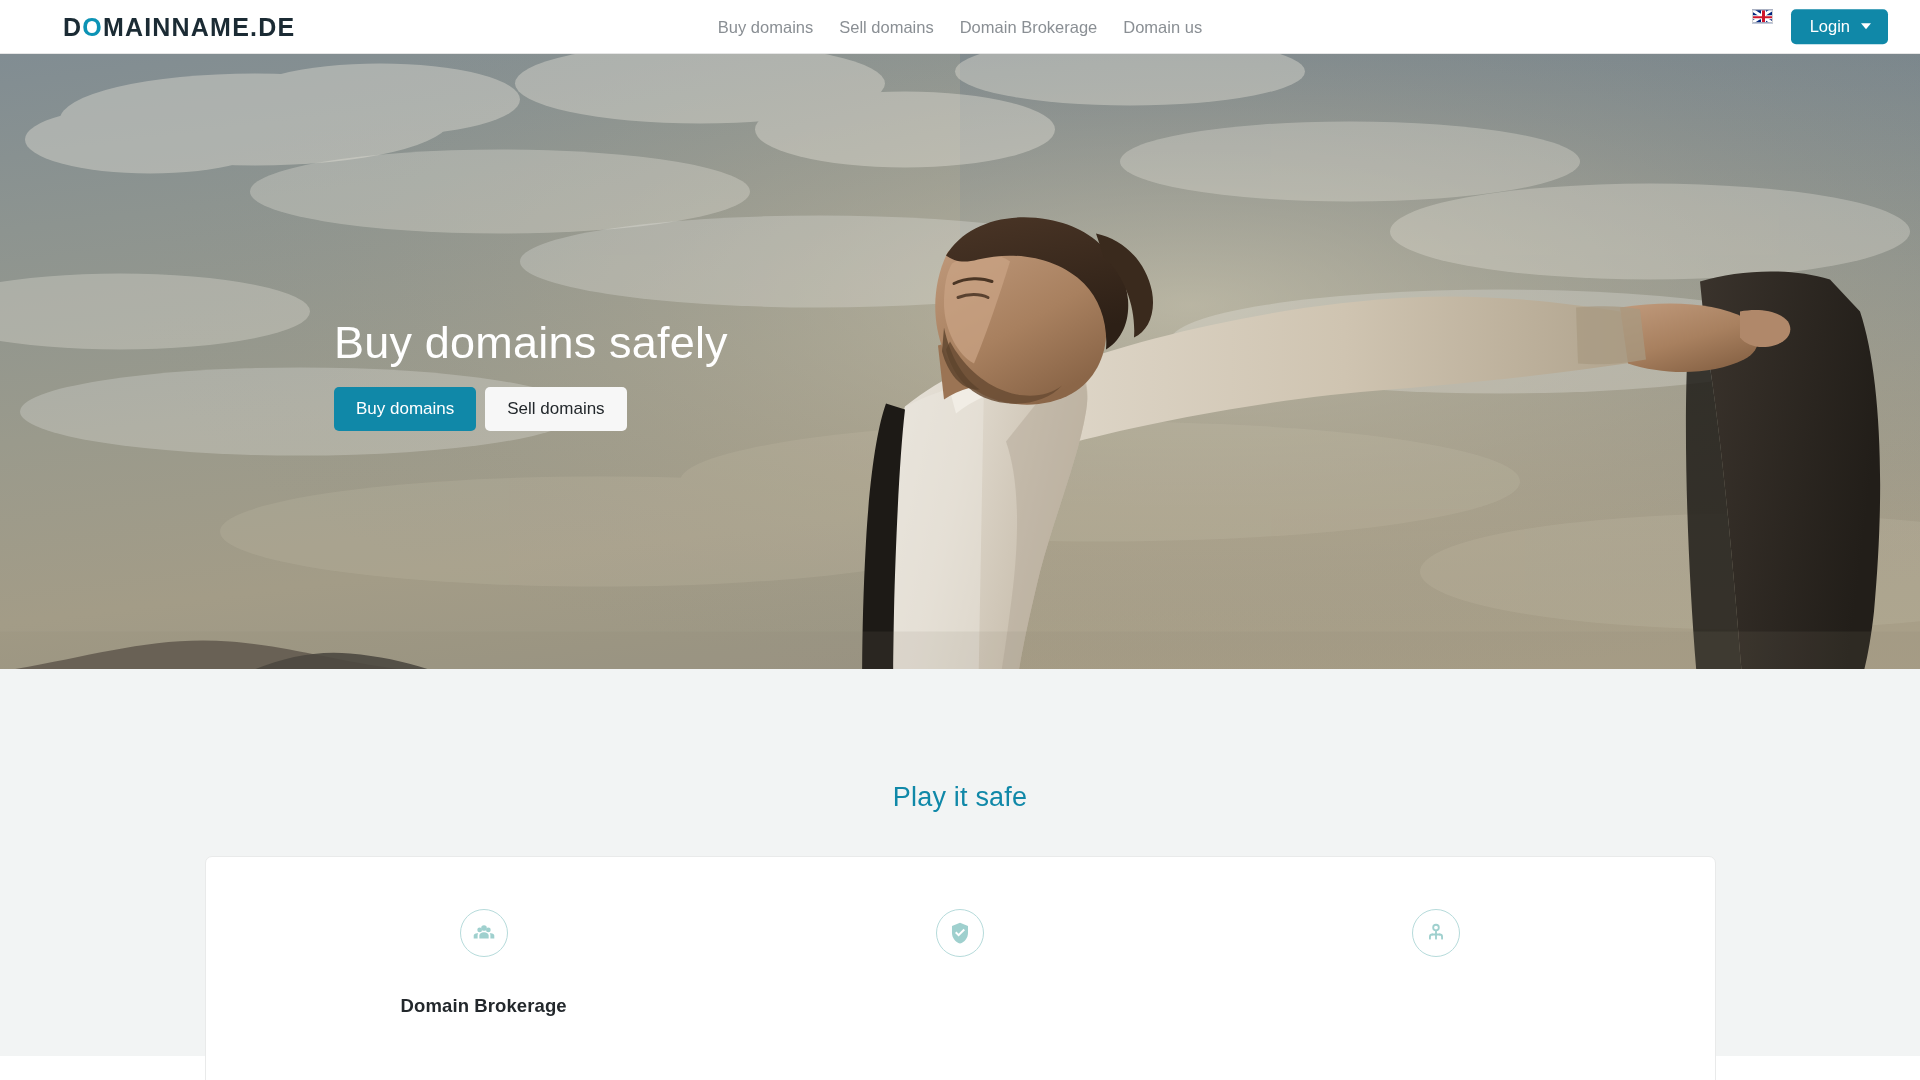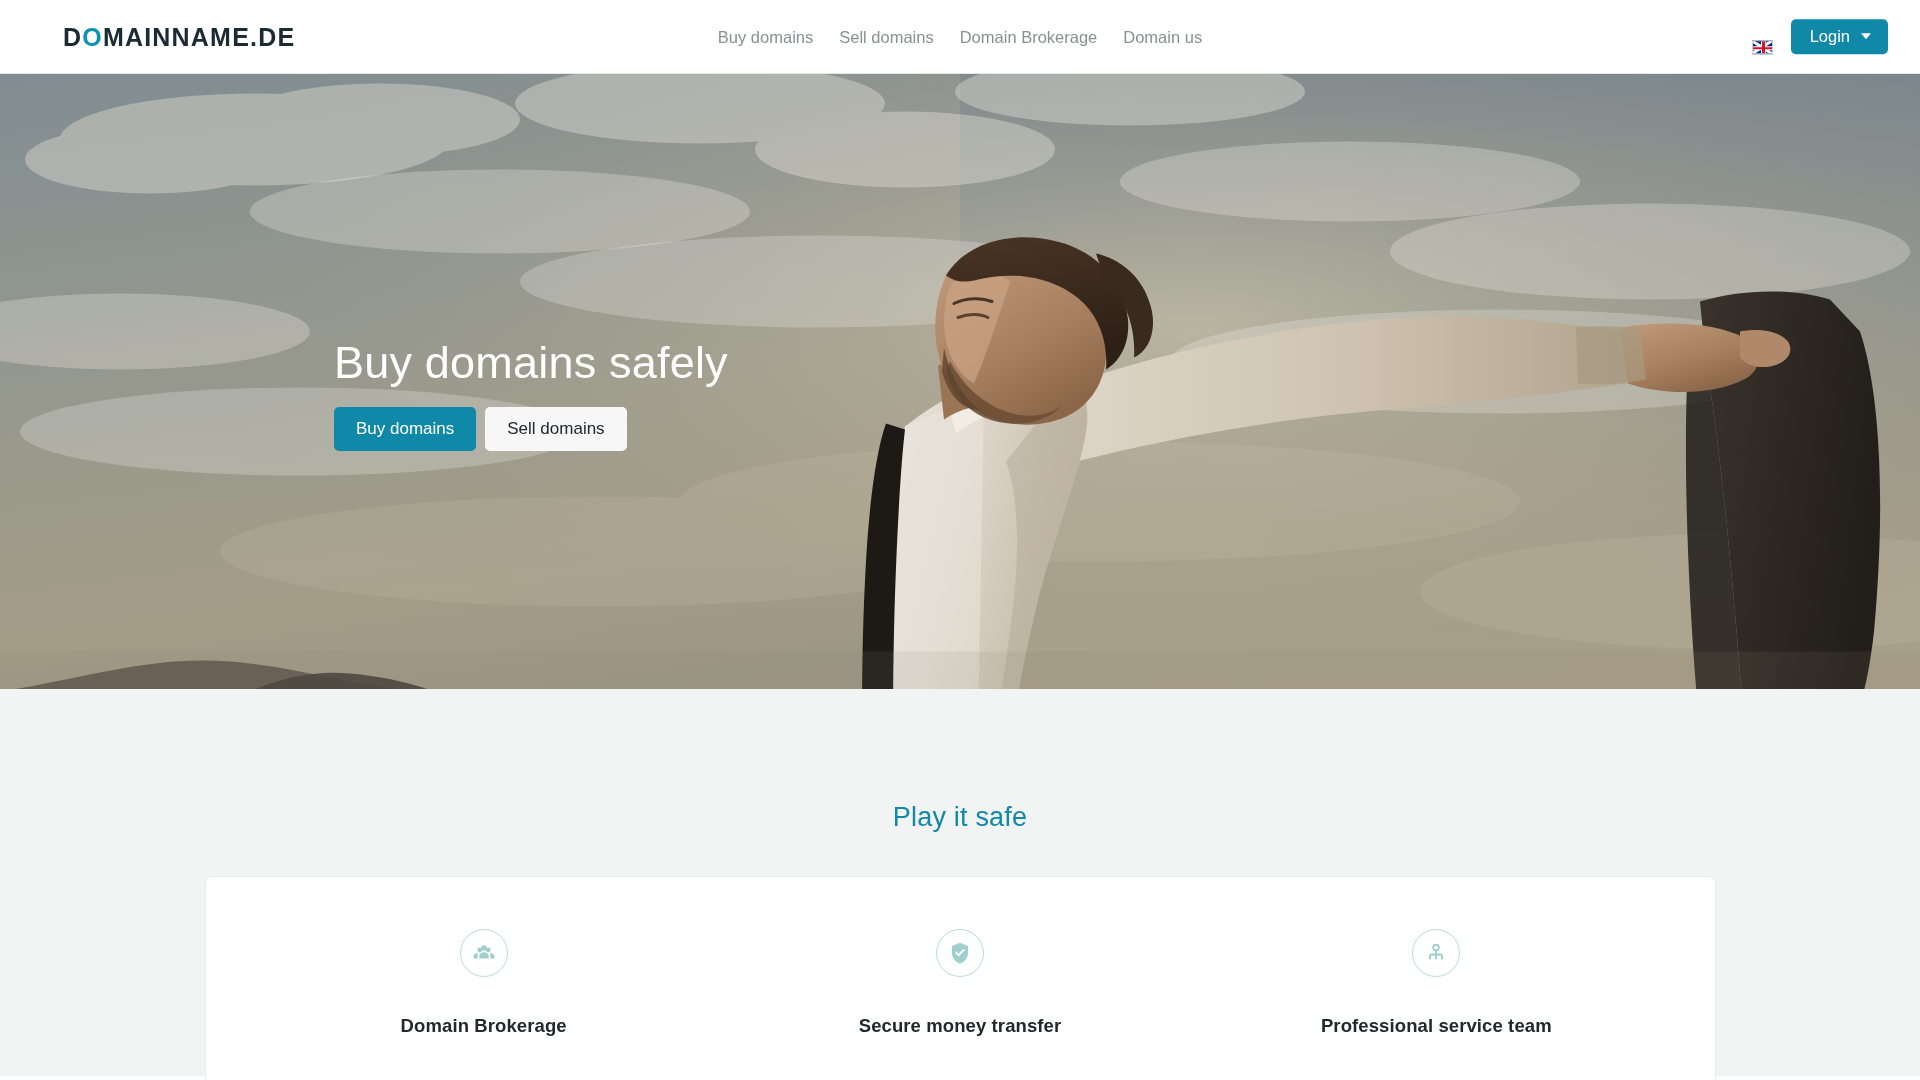--- a/index.html
+++ b/index.html
@@ -6,21 +6,21 @@
   html, body {
     width:1920px; height:1080px;
     overflow:hidden;
     font-family:"Liberation Sans", sans-serif;
     background:#ffffff;
   }
 
   
   .header {
     position:relative;
-    height:74px;
+    height:54px;
     background:#ffffff;
     border-bottom:1px solid #e6e6e6;
     display:flex;
     align-items:center;
   }
   .logo {
     position:absolute;
     left:63px; top:50%;
     transform:translateY(-50%);
     font-size:25px;
@@ -47,21 +47,21 @@
     text-decoration:none;
     white-space:nowrap;
     line-height:20px;
   }
 
   .header-right {
     position:absolute;
     right:32px; top:50%;
     transform:translateY(-50%);
     display:flex;
-    align-items:flex-end;
+    align-items:flex-start;
     gap:18px;
   }
   .flag {
     width:21px; height:14px;
     position:relative;
     display:block;
     border:1px solid #cfcfcf;
     overflow:hidden;
     background:#00247d;
   }
@@ -373,33 +373,31 @@
 
     </div>
 
     <div class="card">
       <div class="icon-circle">
         <svg width="26" height="26" viewBox="0 0 24 24">
           <path d="M12 2.5 4.6 5.6v6.1c0 4.6 3.1 8.9 7.4 10 4.3-1.1 7.4-5.4 7.4-10V5.6L12 2.5z" fill="#9fd0ce"></path>
           <path d="M10.7 15.3 7.4 12l1.3-1.3 2 2 4.6-4.6L16.6 9.4z" fill="#ffffff"></path>
         </svg>
       </div>
-      <h3>Secure money transfer</h3>
 
     </div>
 
     <div class="card">
       <div class="icon-circle">
         <svg width="26" height="26" viewBox="0 0 24 24" fill="none" stroke="#9fd0ce" stroke-width="1.7" stroke-linecap="round">
           <circle cx="12" cy="7" r="2.6"></circle>
           <path d="M12 9.8v3.4"></path>
           <path d="M8.6 13.4h6.8"></path>
           <path d="M8.6 13.4c-1.3 0-2.2 1-2.2 2.2v1.6"></path>
           <path d="M15.4 13.4c1.3 0 2.2 1 2.2 2.2v1.6"></path>
           <path d="M12 13.4v3.8"></path>
         </svg>
       </div>
-      <h3>Professional service team</h3>
 
     </div>
 
   </div>
 </section>
 
 </body></html>

